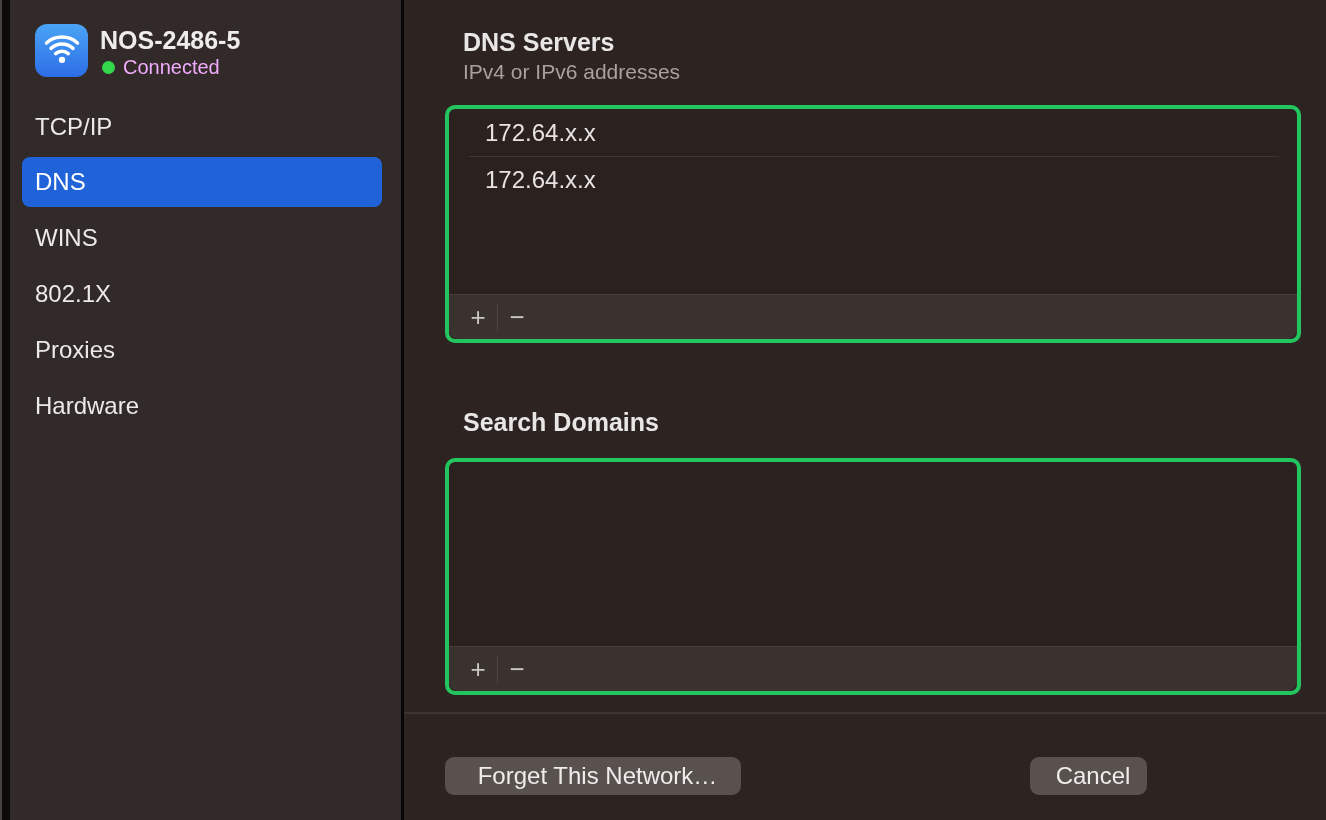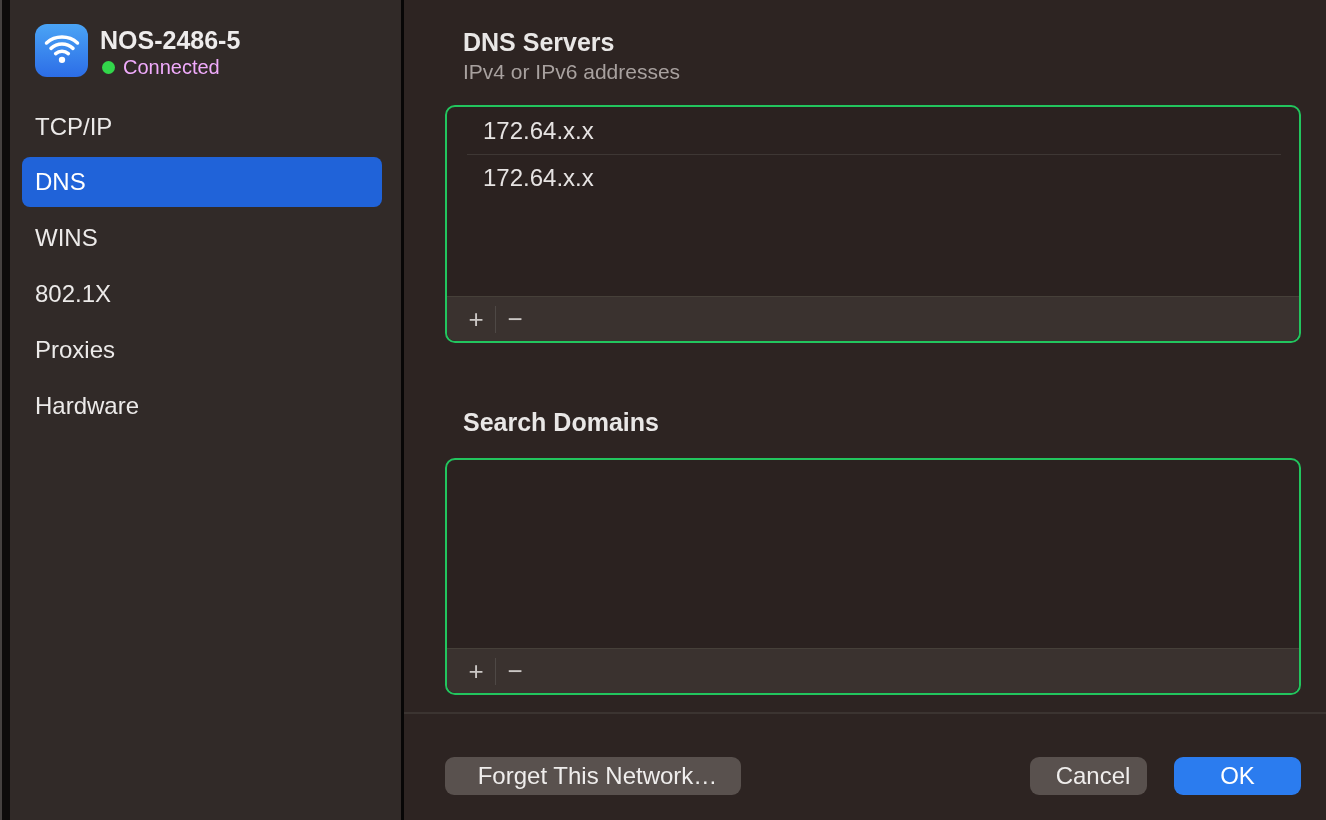--- a/index.html
+++ b/index.html
@@ -60,21 +60,21 @@
   .section-title{
     position:absolute; left:59px; font-size:25px; font-weight:700; color:#e9e7e6;
     white-space:nowrap;
   }
   .section-subtitle{
     position:absolute; left:59px; font-size:21px; color:#a8a19f; white-space:nowrap;
   }
 
   .list-box{
     position:absolute; left:41px; width:856px;
-    background:#2b2220; border:2px solid #22c55e; border-radius:10px;
+    background:#2b2220; border:4px solid #22c55e; border-radius:10px;
   }
   .list-rows{ position:absolute; left:0; top:0; right:0; bottom:45px; overflow:hidden; }
   .list-row{
     height:47px; line-height:47px; font-size:24px; color:#e6e3e2; white-space:nowrap;
   }
   .list-row.indented{ padding-left:36px; }
   .list-row.flush{ padding-left:18px; }
   .list-row.dim{ color:#9c9593; }
   .row-divider{
     position:absolute; left:20px; right:18px; top:47px; height:1px; background:#3e3734;
@@ -165,16 +165,15 @@
         <div class="tool-btn">+</div>
         <div class="tool-sep"></div>
         <div class="tool-btn">−</div>
       </div>
     </div>
 
     <div class="panel-divider"></div>
 
     <button class="btn btn-gray btn-forget">Forget This Network…</button>
     <button class="btn btn-gray btn-cancel">Cancel</button>
-    <button class="btn btn-blue btn-ok">OK</button>
 
   </div>
 </div>
 
 </body></html>

